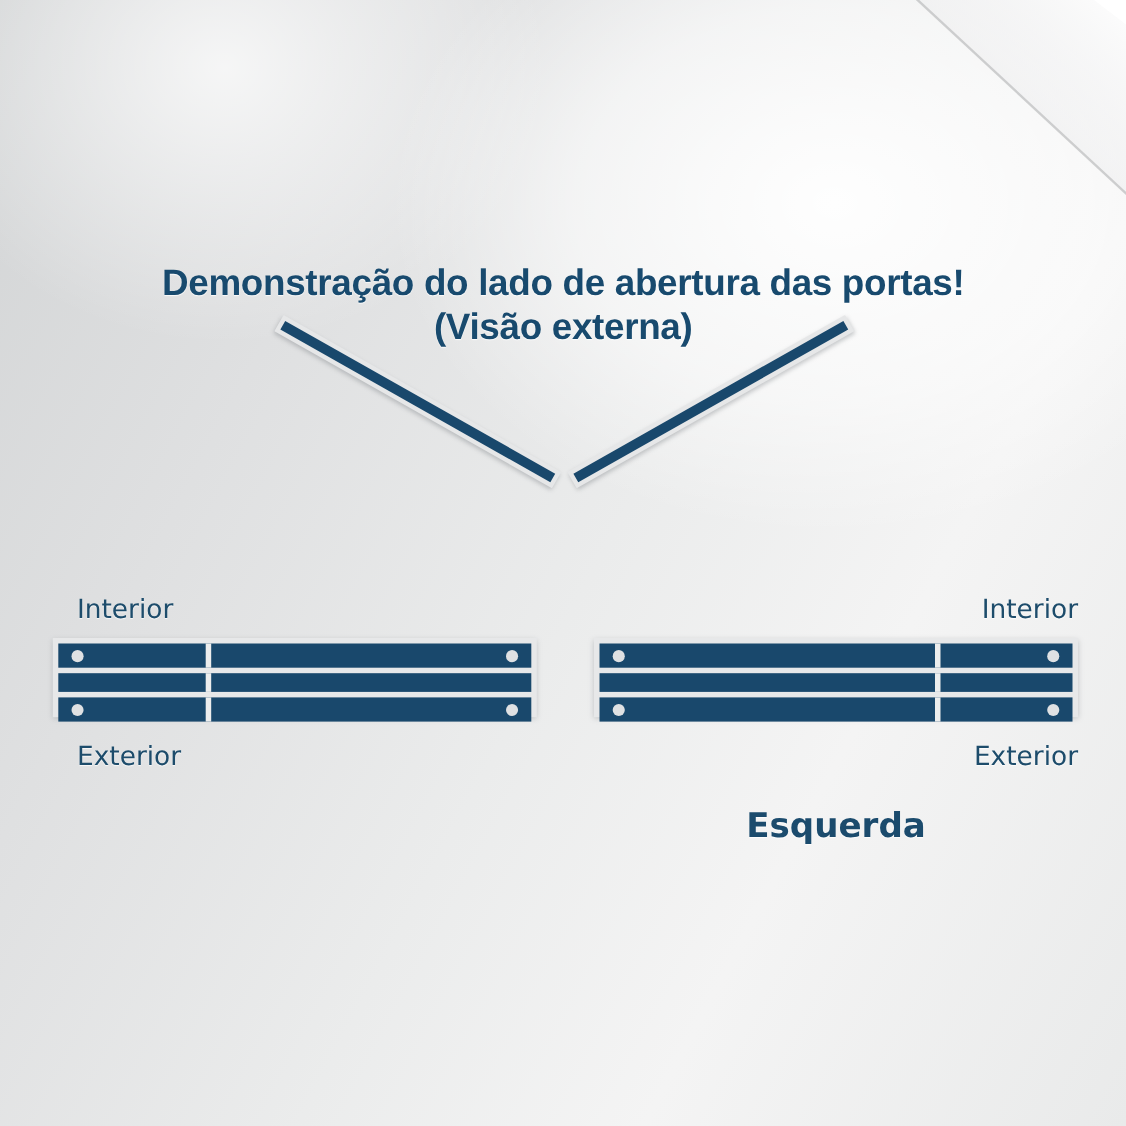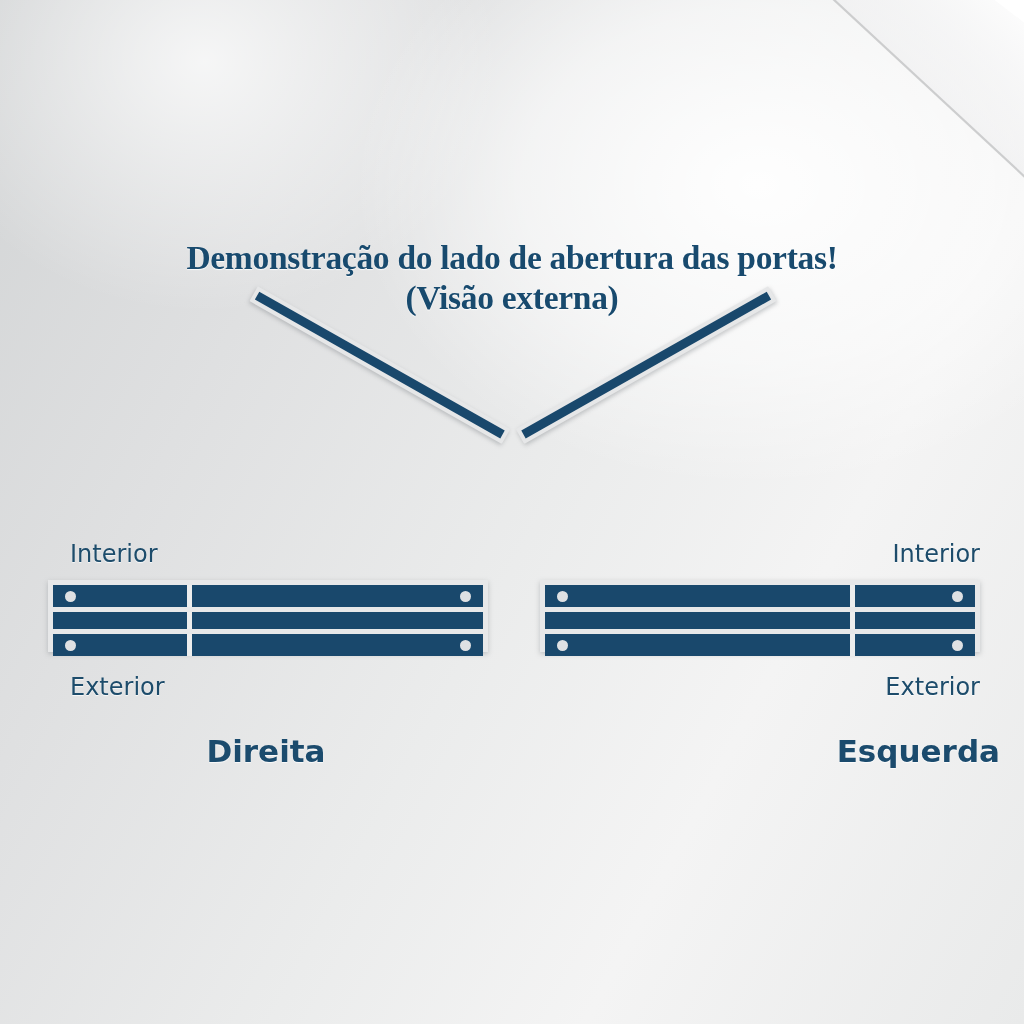--- a/index.html
+++ b/index.html
@@ -36,21 +36,21 @@
   }
 
   
   .headline {
     position: absolute;
     left: 0;
     top: 238px;
     width: 1024px;
     text-align: center;
     color: #184a6e;
-    font-family: Liberation Serif, serif;
+    font-family: Liberation Sans, sans-serif;
     font-weight: bold;
     font-size: 33.5px;
     line-height: 40px;
     letter-spacing: -0.3px;
     text-shadow: 0 1px 1px rgba(255,255,255,0.85);
   }
   .headline .line2 { display: block; }
 
   
   .diagram {
@@ -159,21 +159,21 @@
     width: 100%;
     text-align: center;
     color: #1b4b6d;
     font-family: "DejaVu Sans", "Liberation Sans", sans-serif;
     font-weight: bold;
     font-size: 31px;
     line-height: 38px;
     text-shadow: 0 1px 1px rgba(255,255,255,0.8);
   }
   #diagram-right-hand .caption { left: 0; }
-  #diagram-left-hand  .caption { left: 0; text-align: right; }
+  #diagram-left-hand  .caption { left: 0; }
 </style>
 </head>
 <body>
 
 <div id="canvas">
 
   <svg class="corner-fold" viewBox="0 0 230 180" preserveAspectRatio="none">
     <defs>
       <linearGradient id="foldShade" x1="0" y1="1" x2="1" y2="0">
         <stop offset="0%" stop-color="#d9dadb" stop-opacity="0.85"></stop>
@@ -213,21 +213,20 @@
       </div>
       <div class="frame-bar tall2">
         <span class="pin left"></span>
         <span class="pin right"></span>
         <span class="divider d3"></span>
       </div>
     </div>
 
     <div class="side-label exterior">Exterior</div>
 
-    <div class="caption">Direita</div>
   </div>
 
   <div class="diagram" id="diagram-left-hand">
 
     <div class="door-leaf"></div>
 
     <div class="side-label interior">Interior</div>
 
     <div class="frame">
       <div class="frame-bar tall">

